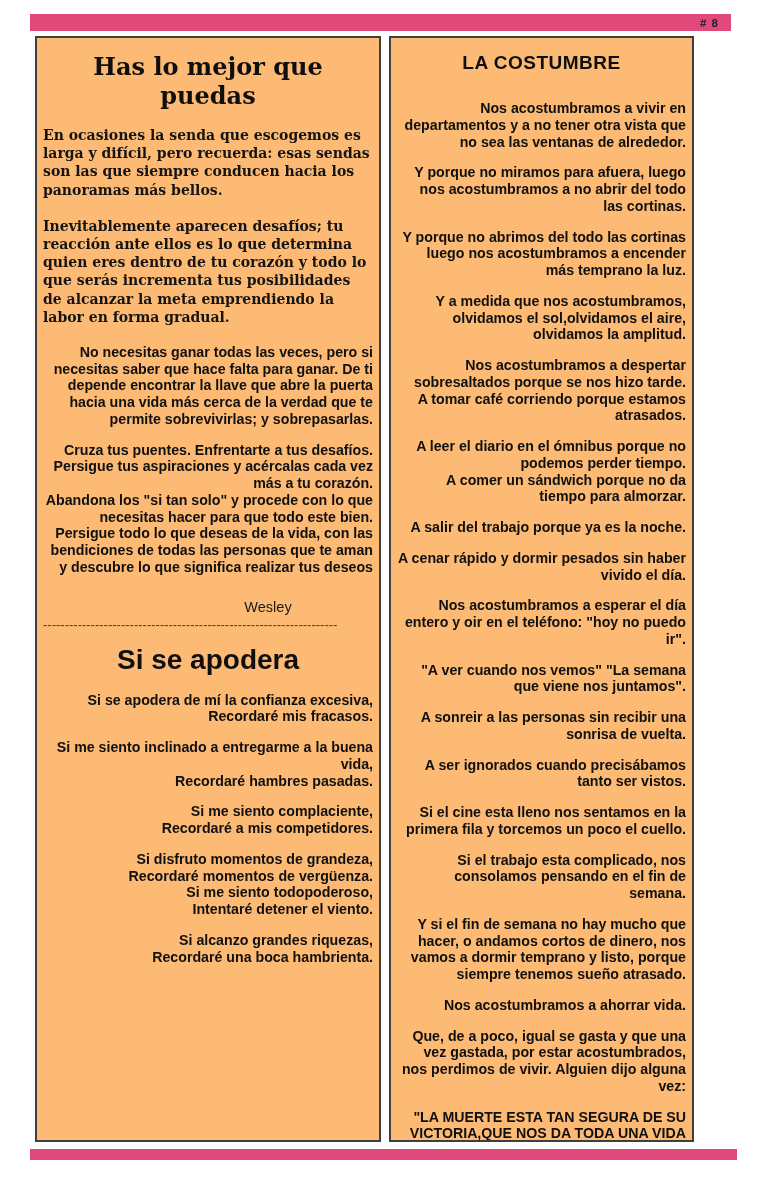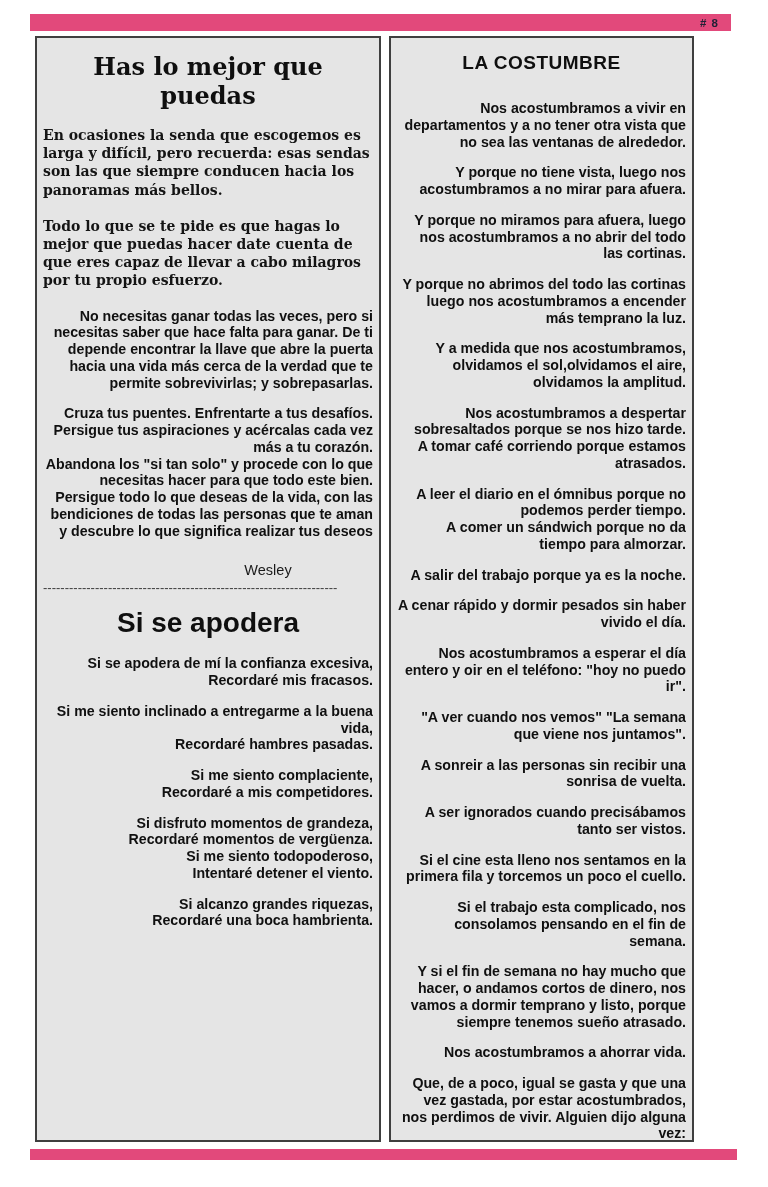--- a/index.html
+++ b/index.html
@@ -14,21 +14,21 @@
   }
   .issue-label {
     font-family:"Liberation Sans", sans-serif; font-weight:bold;
     font-size:11.5px; color:#232136; letter-spacing:1px;
   }
   .bottom-bar {
     position:absolute; left:30px; top:1149px; width:707px; height:11px;
   }
   .box {
     position:absolute; top:36px; height:1106px; box-sizing:border-box;
-    border:2px solid #3f3f3f; background:#e5e5e5; overflow:hidden;
+    border:2px solid #3f3f3f; background:#fdba74; overflow:hidden;
     padding:6px 6px 0 6px;
   }
   .box-left  { left:35px;  width:346px; }
   .box-right { left:389px; width:305px; }
 
   .serif-title {
     font-family:"DejaVu Serif", serif; font-weight:bold; font-size:24px;
     text-align:center; color:#0f0f0f; margin:8px 0 16px 0;
   }
   p.serif {
@@ -64,21 +64,21 @@
 </head>
 <body>
 
 <div class="top-bar" style="background: rgb(226, 73, 123);">
   <span class="issue-label"># 8</span>
 </div>
 
 <div class="box box-left">
   <h1 class="serif-title">Has lo mejor que puedas</h1>
   <p class="serif">En ocasiones la senda que escogemos es larga y difícil, pero recuerda: esas sendas son las que siempre conducen hacia los panoramas más bellos.</p>
-  <p class="serif">Todo lo que se te pide es que hagas lo mejor que puedas hacer date cuenta de que eres capaz de llevar a cabo milagros por tu propio esfuerzo.</p>
+  <p class="serif">Inevitablemente aparecen desafíos; tu reacción ante ellos es lo que determina quien eres dentro de tu corazón y todo lo que serás incrementa tus posibilidades de alcanzar la meta emprendiendo la labor en forma gradual.</p>
   <p class="sans">No necesitas ganar todas las veces, pero si necesitas saber que hace falta para ganar. De ti depende encontrar la llave que abre la puerta hacia una vida más cerca de la verdad que te permite sobrevivirlas; y  sobrepasarlas.</p>
   <p class="sans" style="margin-bottom:23px;">Cruza tus puentes. Enfrentarte a tus desafíos.
 Persigue tus aspiraciones y acércalas cada vez más a tu corazón.
 Abandona los "si tan solo" y procede con lo que necesitas hacer para que todo este bien. Persigue todo lo que deseas de la vida, con las bendiciones de todas las personas que te aman y descubre lo que significa realizar tus deseos</p>
   <div class="sig-offset">Wesley</div>
   <div class="divider">--------------------------------------------------------------------</div>
   <h2 class="sans-title">Si se apodera</h2>
   <p class="sans">Si se apodera de mí la confianza excesiva,
 Recordaré mis fracasos.</p>
   <p class="sans">Si me siento inclinado a entregarme a la buena vida,
@@ -90,21 +90,20 @@
 Si me siento todopoderoso,
 Intentaré detener el viento.</p>
   <p class="sans">Si alcanzo grandes riquezas,
 Recordaré una boca hambrienta.</p>
 
 </div>
 
 <div class="box box-right">
   <h2 class="right-title">LA COSTUMBRE</h2>
   <p class="sans">Nos acostumbramos a vivir en departamentos y a no tener otra vista que no sea las ventanas de alrededor.</p>
-  <p class="sans">Y porque no tiene vista, luego nos acostumbramos a no mirar para afuera.</p>
   <p class="sans">Y porque no miramos para afuera, luego nos acostumbramos a no abrir del todo las cortinas.</p>
   <p class="sans">Y porque no abrimos del todo las cortinas luego nos acostumbramos a encender más temprano la luz.</p>
   <p class="sans">Y a medida que nos acostumbramos, olvidamos el sol,olvidamos el aire, olvidamos la amplitud.</p>
   <p class="sans">Nos acostumbramos a despertar sobresaltados porque se nos hizo tarde.
 A tomar café corriendo porque estamos atrasados.</p>
   <p class="sans">A leer el diario en el ómnibus porque no podemos perder tiempo.
 A comer un sándwich porque no da tiempo para almorzar.</p>
   <p class="sans">A salir del trabajo porque ya es la noche.</p>
   <p class="sans">A cenar rápido y dormir pesados sin haber vivido el día.</p>
   <p class="sans">Nos acostumbramos a esperar el día entero y oir en el teléfono: "hoy no puedo ir".</p>

